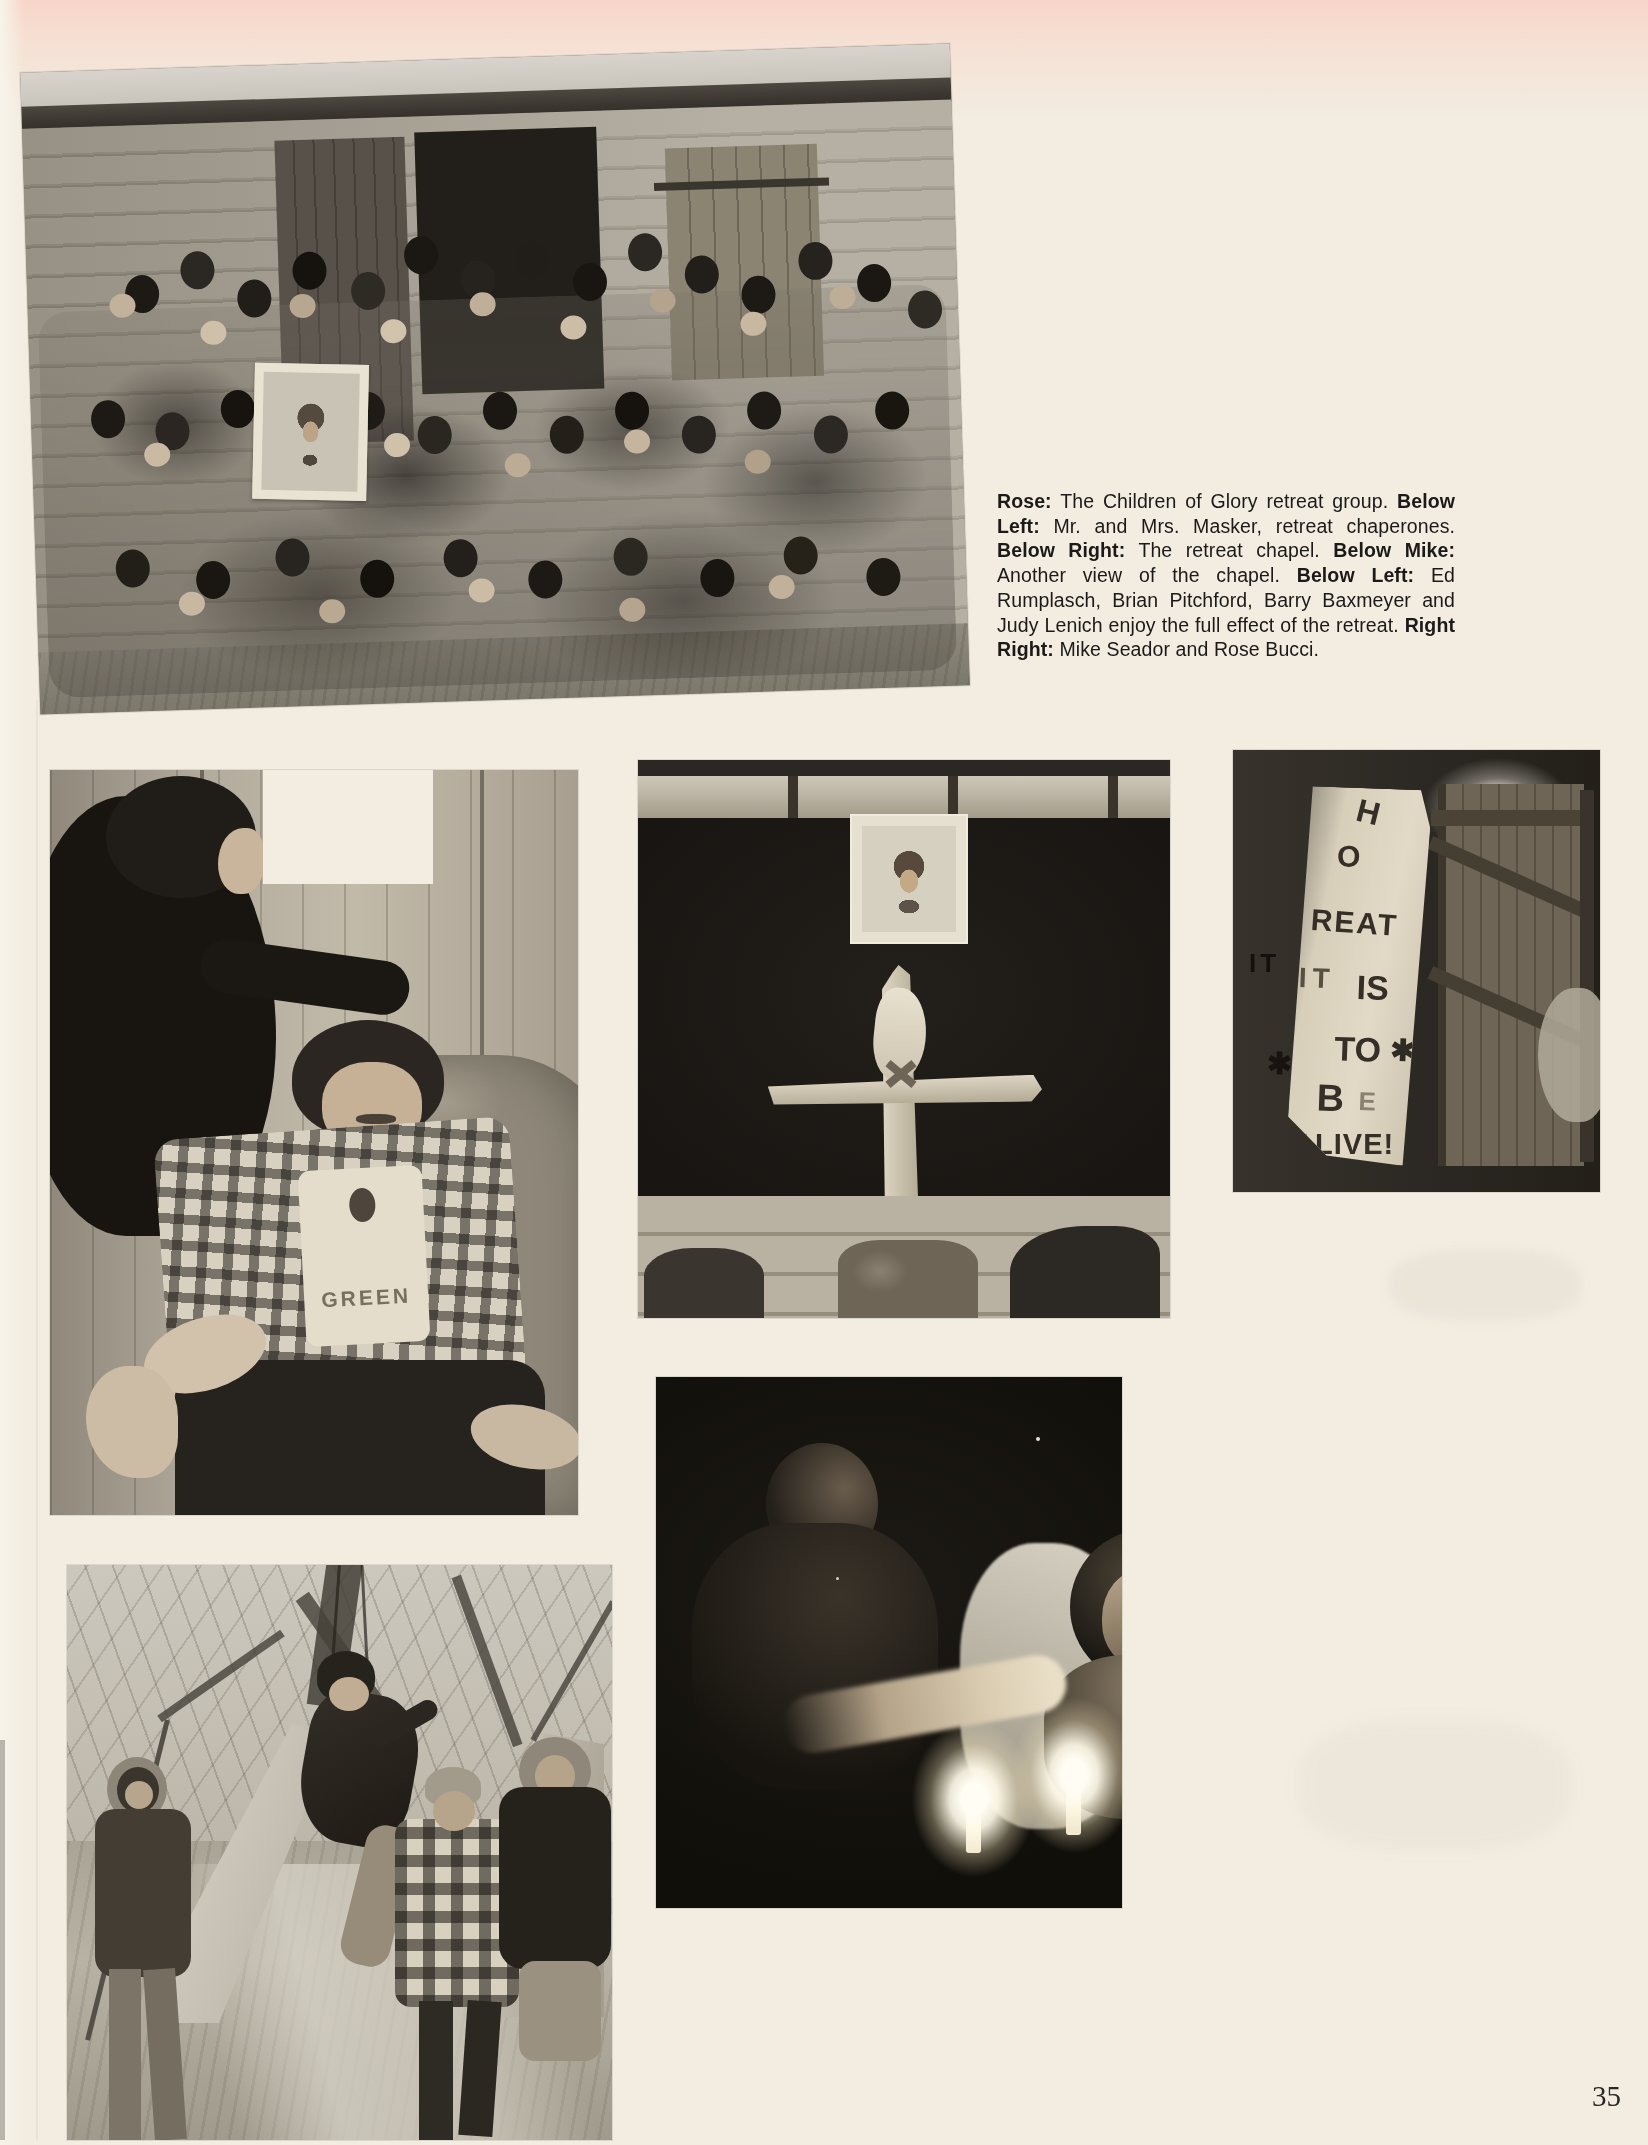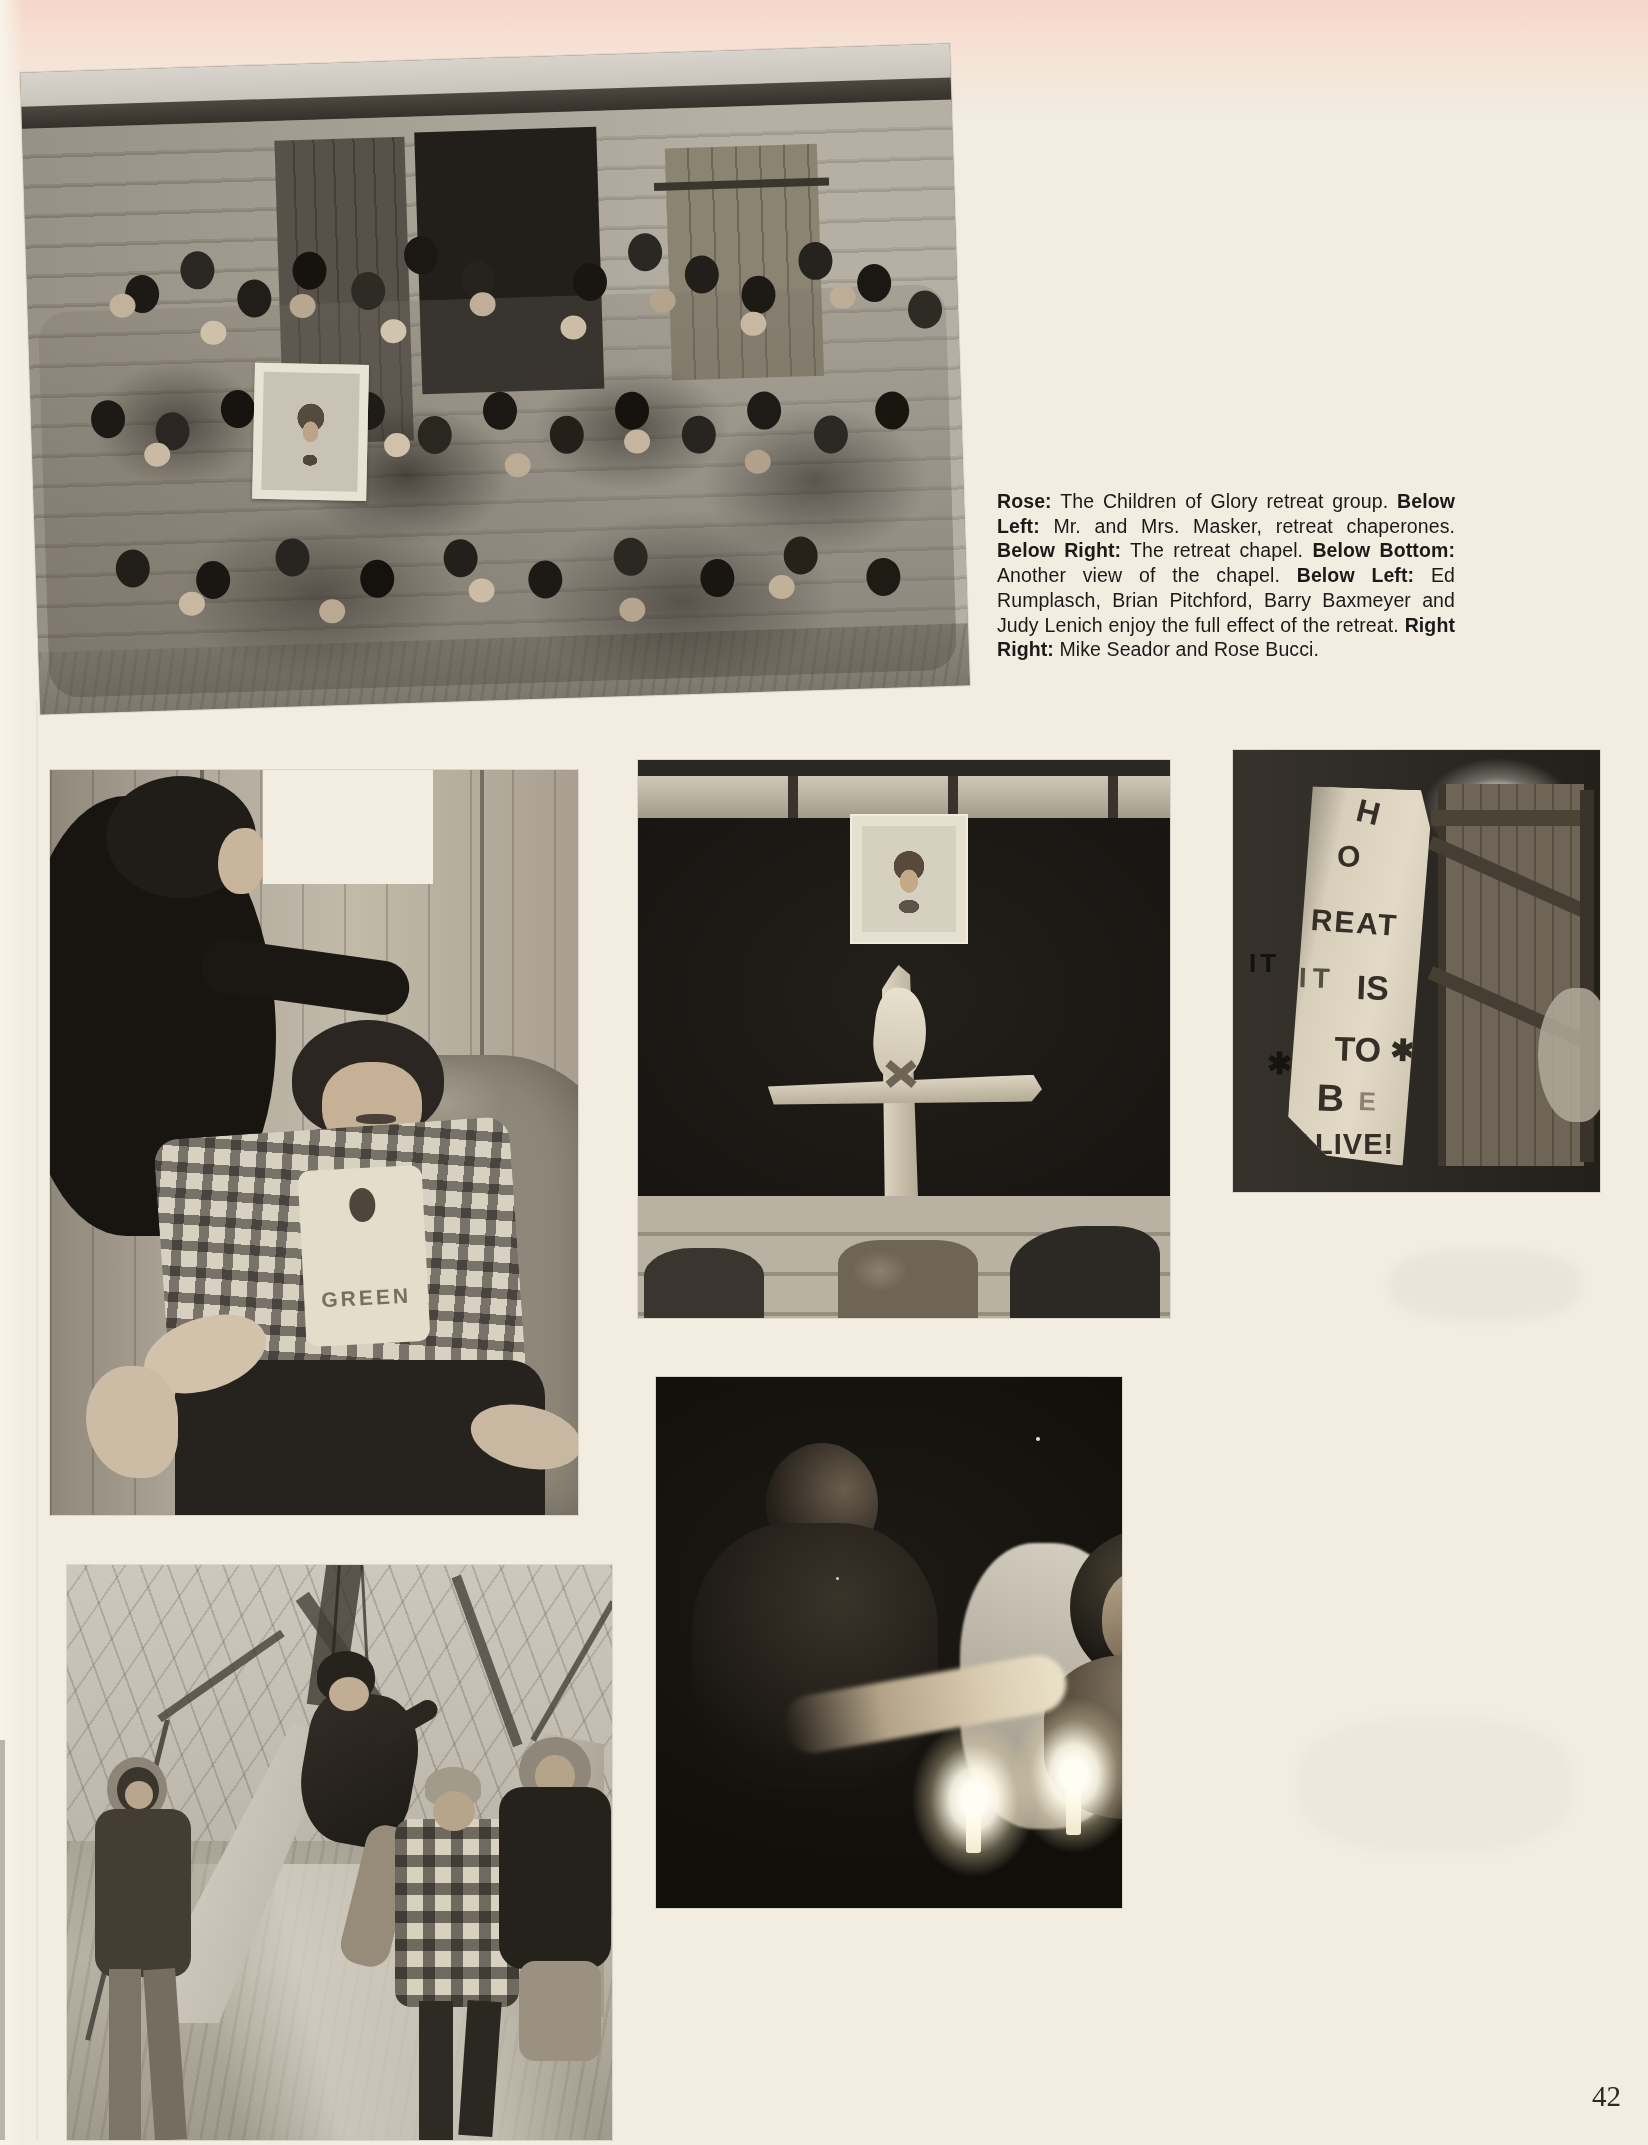--- a/index.html
+++ b/index.html
@@ -261,21 +261,21 @@
     <div class="gp-hinge"></div>
     <div class="gp-grass"></div>
     <div class="gp-crowd"></div>
     <div class="gp-heads"></div>
     <div class="gp-faces"></div>
     <div class="gp-jesus">
       <div class="gp-jesus-face"></div>
     </div>
   </div>
 
-  <div class="caption"><b>Rose:</b> The Children of Glory retreat group. <b>Below Left:</b> Mr. and Mrs. Masker, retreat chaperones. <b>Below Right:</b> The retreat chapel. <b>Below Bottom:</b> Another view of the chapel. <b>Below Left:</b> Ed Rumplasch, Brian Pitchford, Barry Baxmeyer and Judy Lenich enjoy the full effect of the retreat. <b>Right Right:</b> Mike Seador and Rose Bucci.</div>
+  <div class="caption"><b>Rose:</b> The Children of Glory retreat group. <b>Below Left:</b> Mr. and Mrs. Masker, retreat chaperones. <b>Below Right:</b> The retreat chapel. <b>Below Mike:</b> Another view of the chapel. <b>Below Left:</b> Ed Rumplasch, Brian Pitchford, Barry Baxmeyer and Judy Lenich enjoy the full effect of the retreat. <b>Right Right:</b> Mike Seador and Rose Bucci.</div>
 
   <div class="photo masker-photo">
     <div class="mk-wood"></div>
     <div class="mk-plank1"></div>
     <div class="mk-plank2"></div>
     <div class="mk-chair"></div>
     <div class="mk-woman"></div>
     <div class="mk-woman-head"></div>
     <div class="mk-woman-face"></div>
     <div class="mk-woman-arm"></div>
@@ -385,14 +385,14 @@
     <div class="sw-p2-cap"></div>
     <div class="sw-p2-face"></div>
     <div class="sw-p2-pant1"></div>
     <div class="sw-p2-pant2"></div>
     <div class="sw-p3-hood"></div>
     <div class="sw-p3-face"></div>
     <div class="sw-p3-body"></div>
     <div class="sw-p3-legs"></div>
   </div>
 
-  <div class="page-number">42</div>
+  <div class="page-number">35</div>
 </div>
 
 </body></html>

